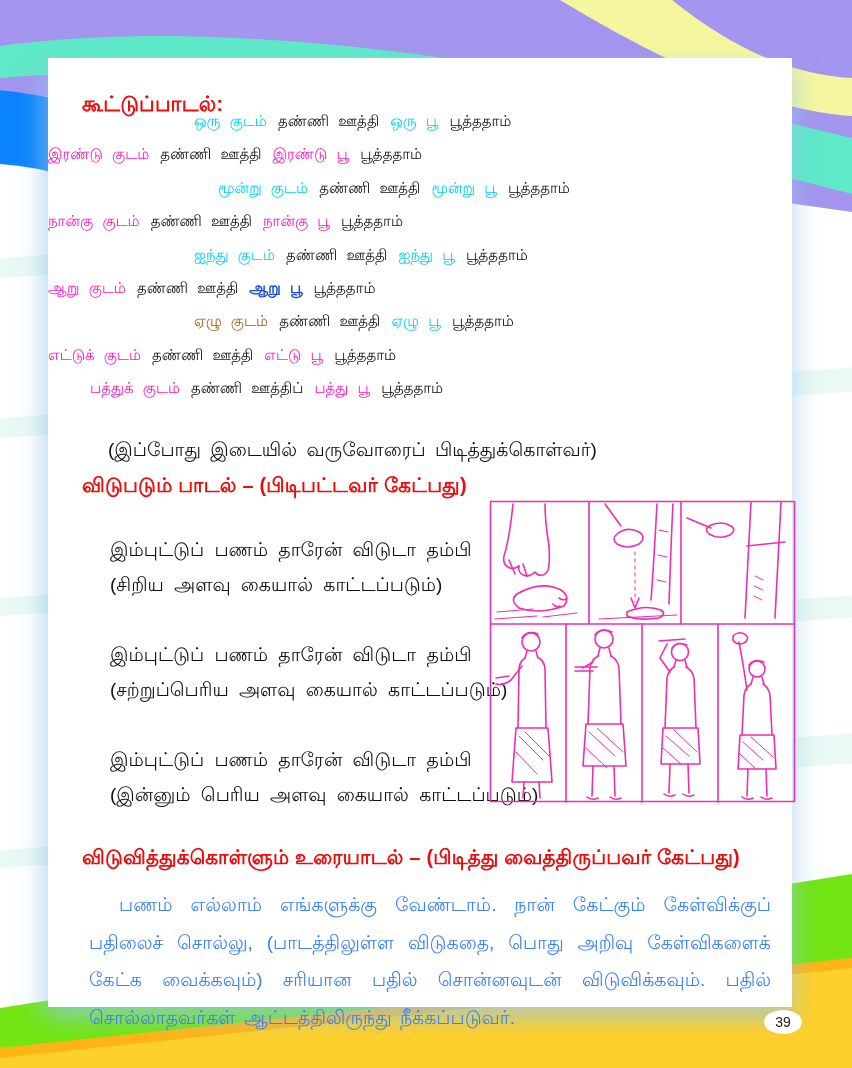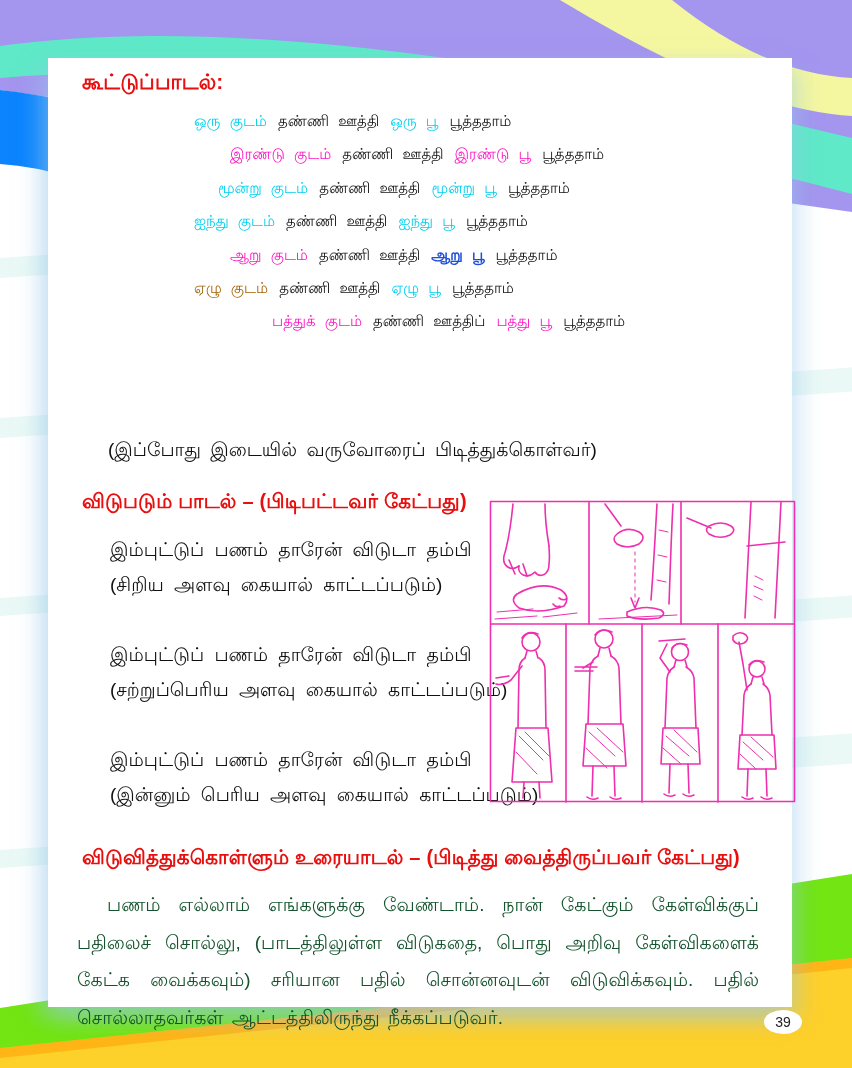--- a/index.html
+++ b/index.html
@@ -8,39 +8,39 @@
     font-family:"Liberation Sans","DejaVu Sans",sans-serif;
     background:#ffffff;
   }
   .bg{position:absolute;left:0;top:0;z-index:0;}
   .panel{
     position:absolute;left:48px;top:58px;width:744px;height:949px;
     background:#ffffff;z-index:2;
     box-shadow:-9px 10px 20px rgba(150,200,235,.50), 9px 12px 20px rgba(150,200,235,.35);
   }
   .h-red{position:absolute;font-weight:bold;font-size:21px;letter-spacing:.2px;}
-  .h1{left:34px;top:12px;}
-  .h2{left:34px;top:432px;font-size:20px;}
+  .h1{left:34px;top:34px;}
+  .h2{left:34px;top:416px;font-size:20px;}
   .h3{left:34px;top:788px;font-size:20px;}
   .song{position:absolute;left:0;top:46px;width:744px;font-size:15px;color:#111;}
   .song-line{line-height:33.4px;white-space:nowrap;word-spacing:5px;}
   .song-line span{margin-right:11px;}
   .ind-a{padding-left:146px;}
-  .ind-b{padding-left:182px;}
+  .ind-b{}
   .note{position:absolute;left:60px;top:381px;font-size:19px;color:#111;word-spacing:4px;}
   .stanzas{position:absolute;left:62px;top:474px;font-size:19px;color:#111;}
   .stanza{margin-bottom:35px;}
   .stanza div{line-height:35px;word-spacing:5px;white-space:nowrap;}
   .art-box{position:absolute;left:441px;top:442px;width:307px;height:304px;}
   .art-box svg{display:block;}
   .art{stroke:var(--art,#ee2fae);fill:none;stroke-width:1.6;stroke-linecap:round;stroke-linejoin:round;}
   .art-thin{stroke:var(--art,#ee2fae);fill:none;stroke-width:1;stroke-linecap:round;}
   .para{
-    position:absolute;left:29px;top:828px;width:682px;
-    font-size:19px;line-height:37.5px;color:#14532d;
+    position:absolute;left:41px;top:828px;width:682px;
+    font-size:19px;line-height:37.5px;color:#3b82f6;
     text-align:justify;text-indent:30px;word-spacing:3px;
   }
   .page-badge{
     position:absolute;left:764px;top:1010px;width:38px;height:24px;z-index:3;
     background:#ffffff;border-radius:50%;
     display:flex;align-items:center;justify-content:center;
     font-size:14px;color:#222;
   }
 </style>
 </head>
@@ -74,23 +74,25 @@
 </svg>
 
 <div class="panel">
 
   <div class="h-red h1" style="color: rgb(232, 15, 15);">கூட்டுப்பாடல்:</div>
 
   <div class="song">
       <div class="song-line ind-a"><span style="color: rgb(0, 207, 238);">ஒரு குடம்</span><span style="color: rgb(17, 17, 17);">தண்ணி ஊத்தி</span><span style="color: rgb(0, 207, 238);">ஒரு பூ</span><span style="color: rgb(17, 17, 17);">பூத்ததாம்</span></div>
       <div class="song-line ind-b"><span style="color: rgb(251, 20, 195);">இரண்டு குடம்</span><span style="color: rgb(17, 17, 17);">தண்ணி ஊத்தி</span><span style="color: rgb(251, 20, 195);">இரண்டு பூ</span><span style="color: rgb(17, 17, 17);">பூத்ததாம்</span></div>
       <div class="song-line ind-a"><span style="color: rgb(0, 207, 238); margin-left: 24px;">மூன்று குடம்</span><span style="color: rgb(17, 17, 17);">தண்ணி ஊத்தி</span><span style="color: rgb(0, 207, 238);">மூன்று பூ</span><span style="color: rgb(17, 17, 17);">பூத்ததாம்</span></div>
+      <div class="song-line ind-b"><span style="color: rgb(251, 20, 195);">நான்கு குடம்</span><span style="color: rgb(17, 17, 17);">தண்ணி ஊத்தி</span><span style="color: rgb(251, 20, 195);">நான்கு பூ</span><span style="color: rgb(17, 17, 17);">பூத்ததாம்</span></div>
       <div class="song-line ind-a"><span style="color: rgb(0, 207, 238);">ஐந்து குடம்</span><span style="color: rgb(17, 17, 17);">தண்ணி ஊத்தி</span><span style="color: rgb(0, 207, 238);">ஐந்து பூ</span><span style="color: rgb(17, 17, 17);">பூத்ததாம்</span></div>
       <div class="song-line ind-b"><span style="color: rgb(251, 20, 195);">ஆறு குடம்</span><span style="color: rgb(17, 17, 17);">தண்ணி ஊத்தி</span><span style="color: #1d4ed8; font-weight: bold;">ஆறு பூ</span><span style="color: rgb(17, 17, 17);">பூத்ததாம்</span></div>
       <div class="song-line ind-a"><span style="color: #a16207;">ஏழு குடம்</span><span style="color: rgb(17, 17, 17);">தண்ணி ஊத்தி</span><span style="color: rgb(0, 207, 238);">ஏழு பூ</span><span style="color: rgb(17, 17, 17);">பூத்ததாம்</span></div>
+      <div class="song-line ind-b"><span style="color: rgb(251, 20, 195);">எட்டுக் குடம்</span><span style="color: rgb(17, 17, 17);">தண்ணி ஊத்தி</span><span style="color: rgb(251, 20, 195);">எட்டு பூ</span><span style="color: rgb(17, 17, 17);">பூத்ததாம்</span></div>
       <div class="song-line ind-b"><span style="color: rgb(251, 20, 195); margin-left: 42px;">பத்துக் குடம்</span><span style="color: rgb(17, 17, 17);">தண்ணி ஊத்திப்</span><span style="color: rgb(251, 20, 195);">பத்து பூ</span><span style="color: rgb(17, 17, 17);">பூத்ததாம்</span></div>
     </div>
 
   <div class="note">(இப்போது இடையில் வருவோரைப் பிடித்துக்கொள்வர்)</div>
 
   <div class="h-red h2" style="color: rgb(232, 15, 15);">விடுபடும் பாடல் – (பிடிபட்டவர் கேட்பது)</div>
 
   <div class="stanzas">
       <div class="stanza">
         <div>இம்புட்டுப் பணம் தாரேன் விடுடா தம்பி</div>

